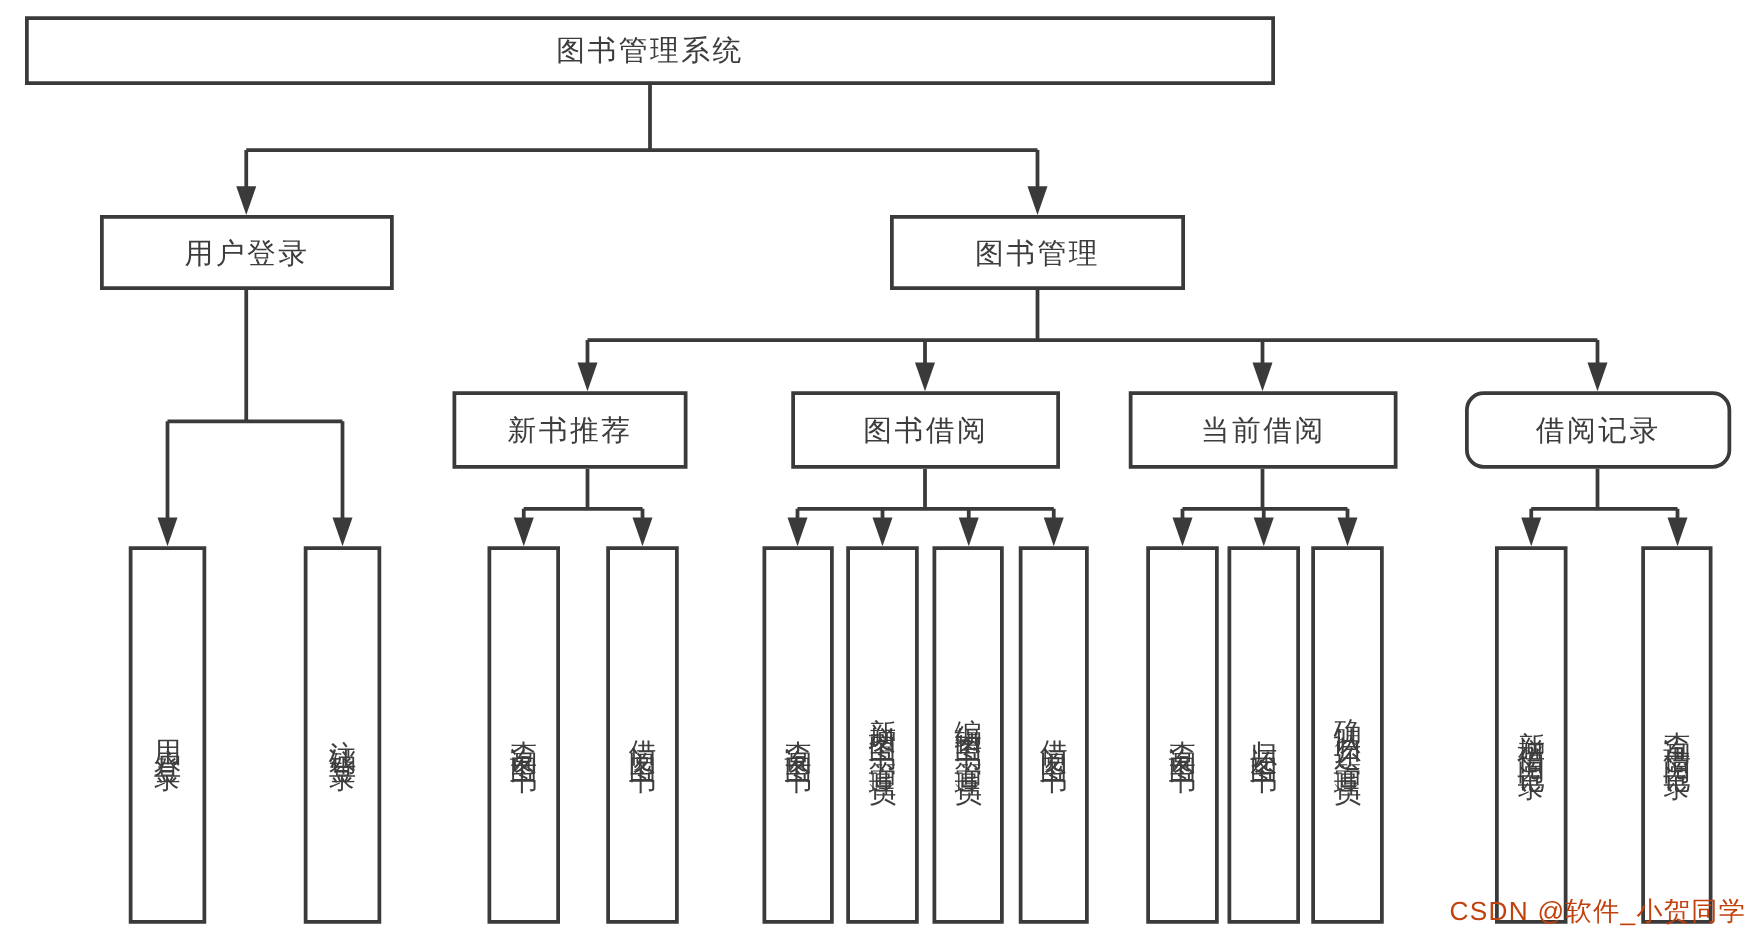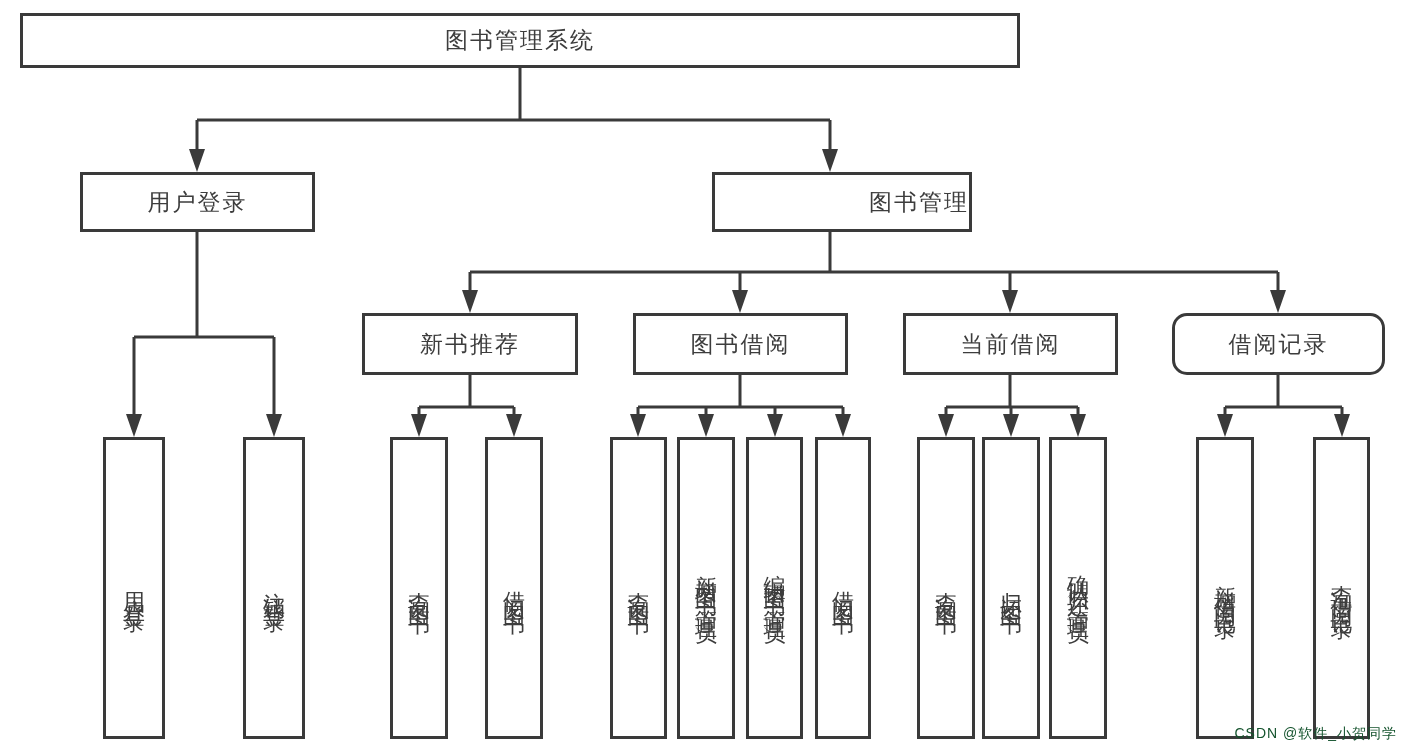--- a/index.html
+++ b/index.html
@@ -44,22 +44,22 @@
     writing-mode: vertical-rl;
     text-orientation: mixed;
     font-size: 22px;
     letter-spacing: 7px;
     line-height: 1.1;
   }
   .watermark {
     position: absolute;
     right: 8px;
     bottom: 4px;
-    font-size: 14px;
-    color: #14532d;
+    font-size: 21px;
+    color: #c2410c;
     letter-spacing: 1px;
     white-space: nowrap;
   }
 </style>
 </head>
 <body>
 
 <div class="canvas">
 
   <svg class="connectors" viewBox="0 0 1405 747" xmlns="http://www.w3.org/2000/svg">
@@ -112,25 +112,25 @@
     </g>
   </svg>
 
   <div class="box hbox" style="left:20px; top:13px; width:1000px; height:55px;">
     <span>图书管理系统</span>
   </div>
 
   <div class="box hbox" style="left:80px; top:172px; width:235px; height:60px;">
     <span>用户登录</span>
   </div>
-  <div class="box hbox" style="left:712px; top:172px; width:260px; height:60px;justify-content:flex-end;">
+  <div class="box hbox" style="left:712px; top:172px; width:236px; height:60px;">
     <span>图书管理</span>
   </div>
 
-  <div class="box hbox" style="left:362px; top:313px; width:216px; height:62px;">
+  <div class="box hbox" style="left:362px; top:313px; width:188px; height:62px;">
     <span>新书推荐</span>
   </div>
   <div class="box hbox" style="left:903px; top:313px; width:215px; height:62px;">
     <span>当前借阅</span>
   </div>
   <div class="box hbox" style="left:633px; top:313px; width:215px; height:62px;">
     <span>图书借阅</span>
   </div>
   <div class="box hbox" style="left:1172px; top:313px; width:213px; height:62px;border-radius:15px;">
     <span>借阅记录</span>

